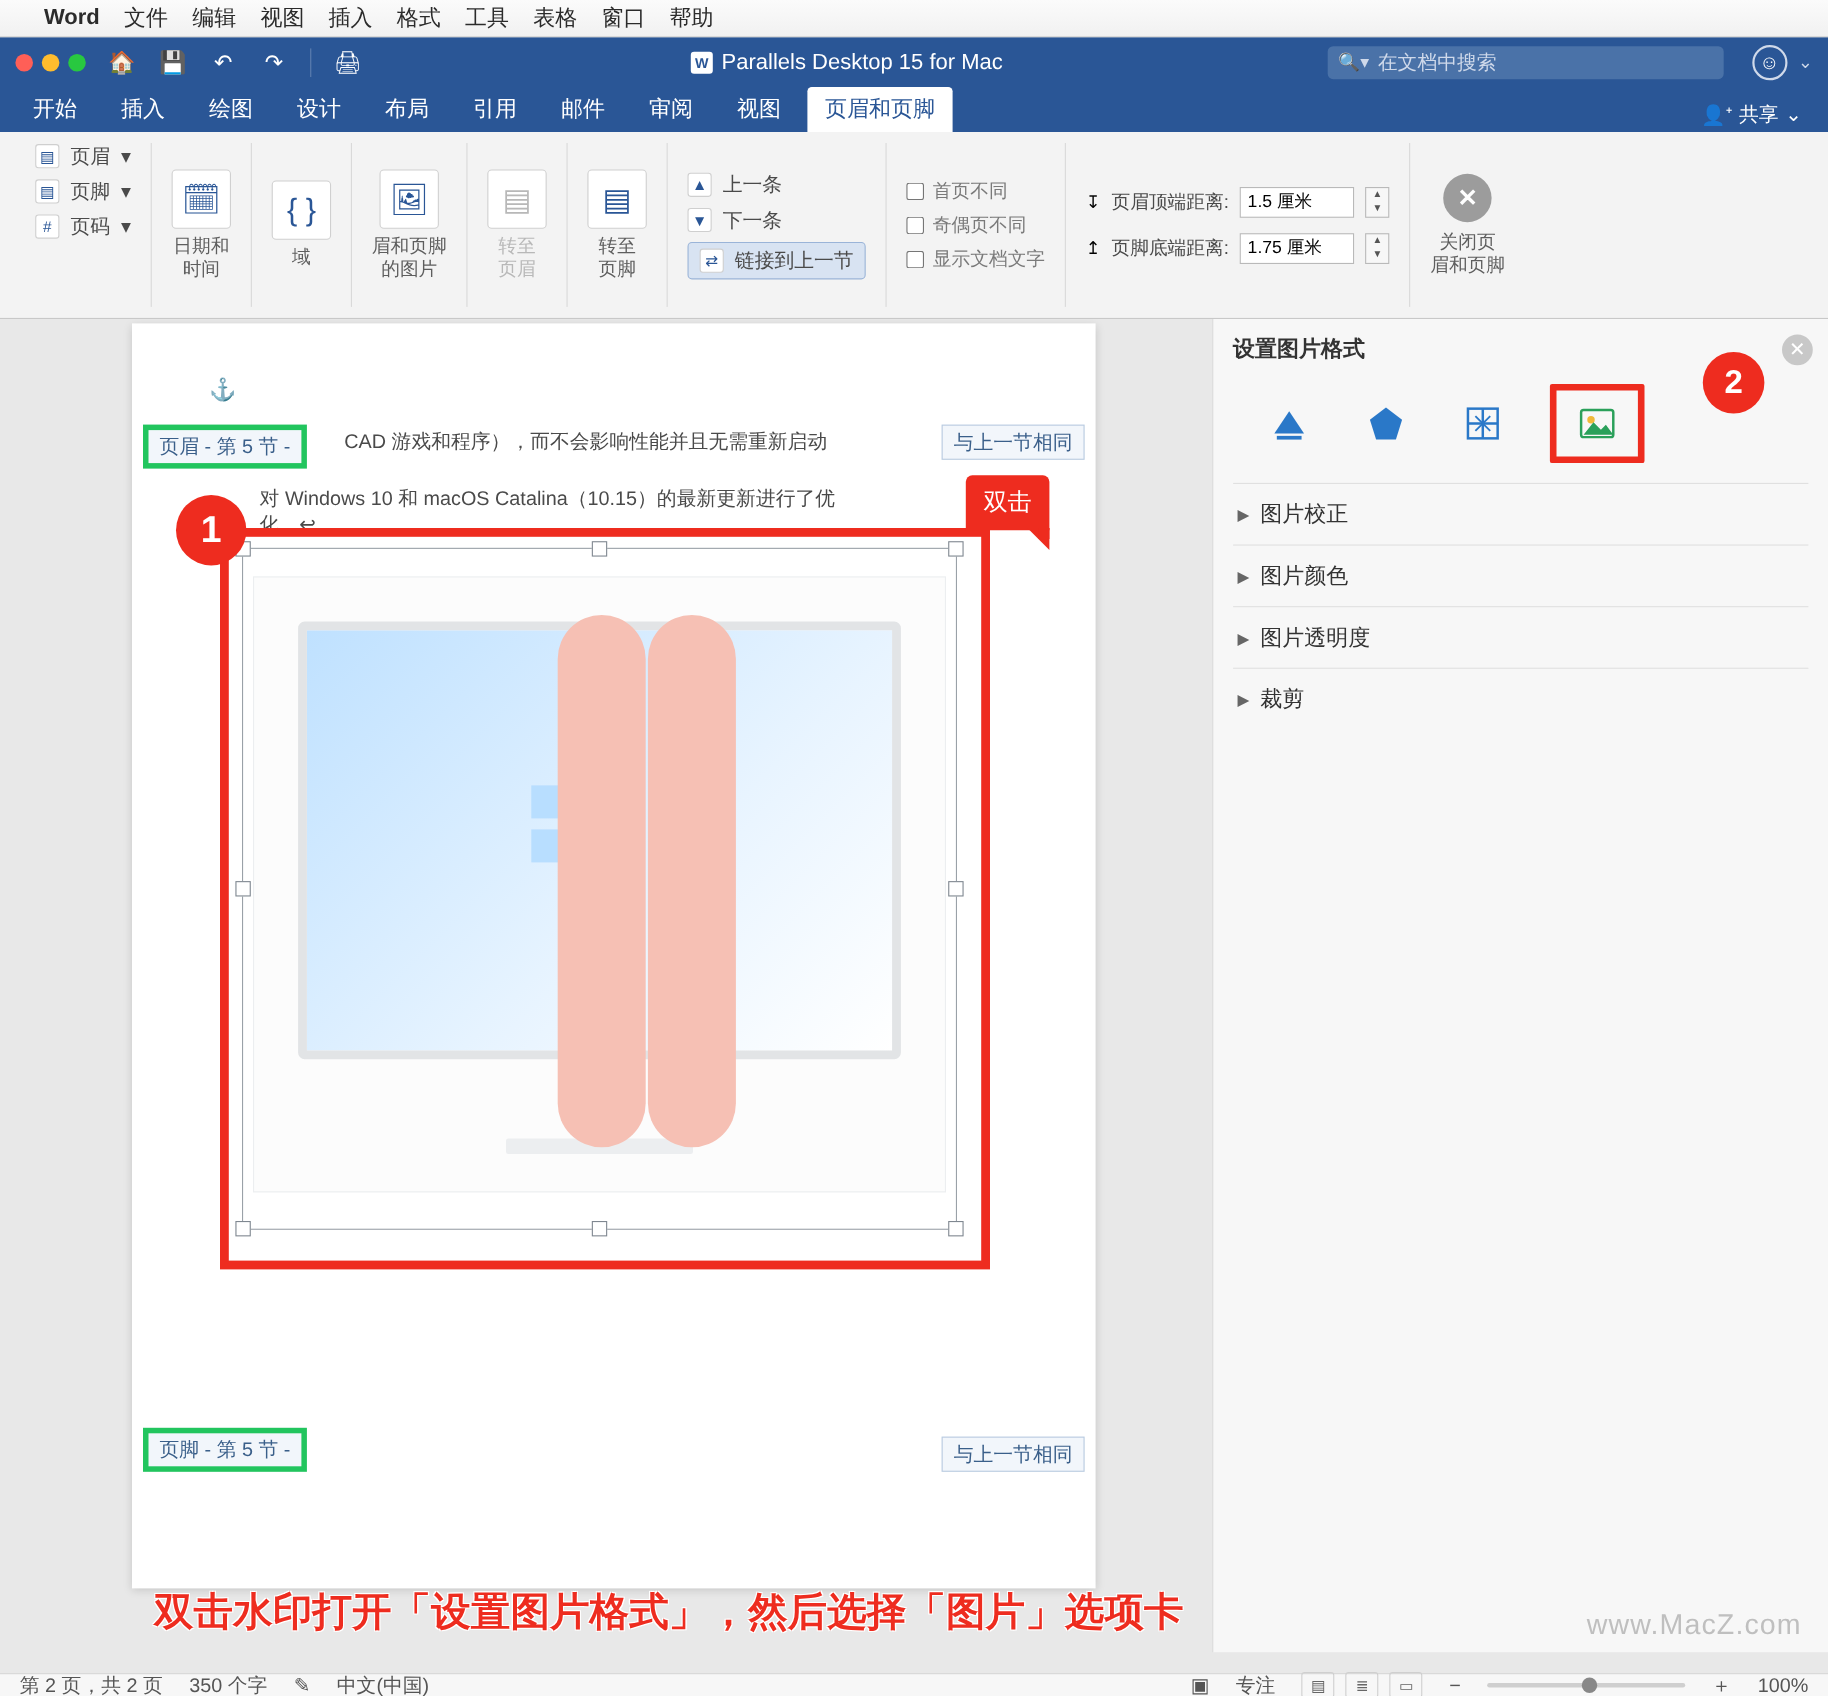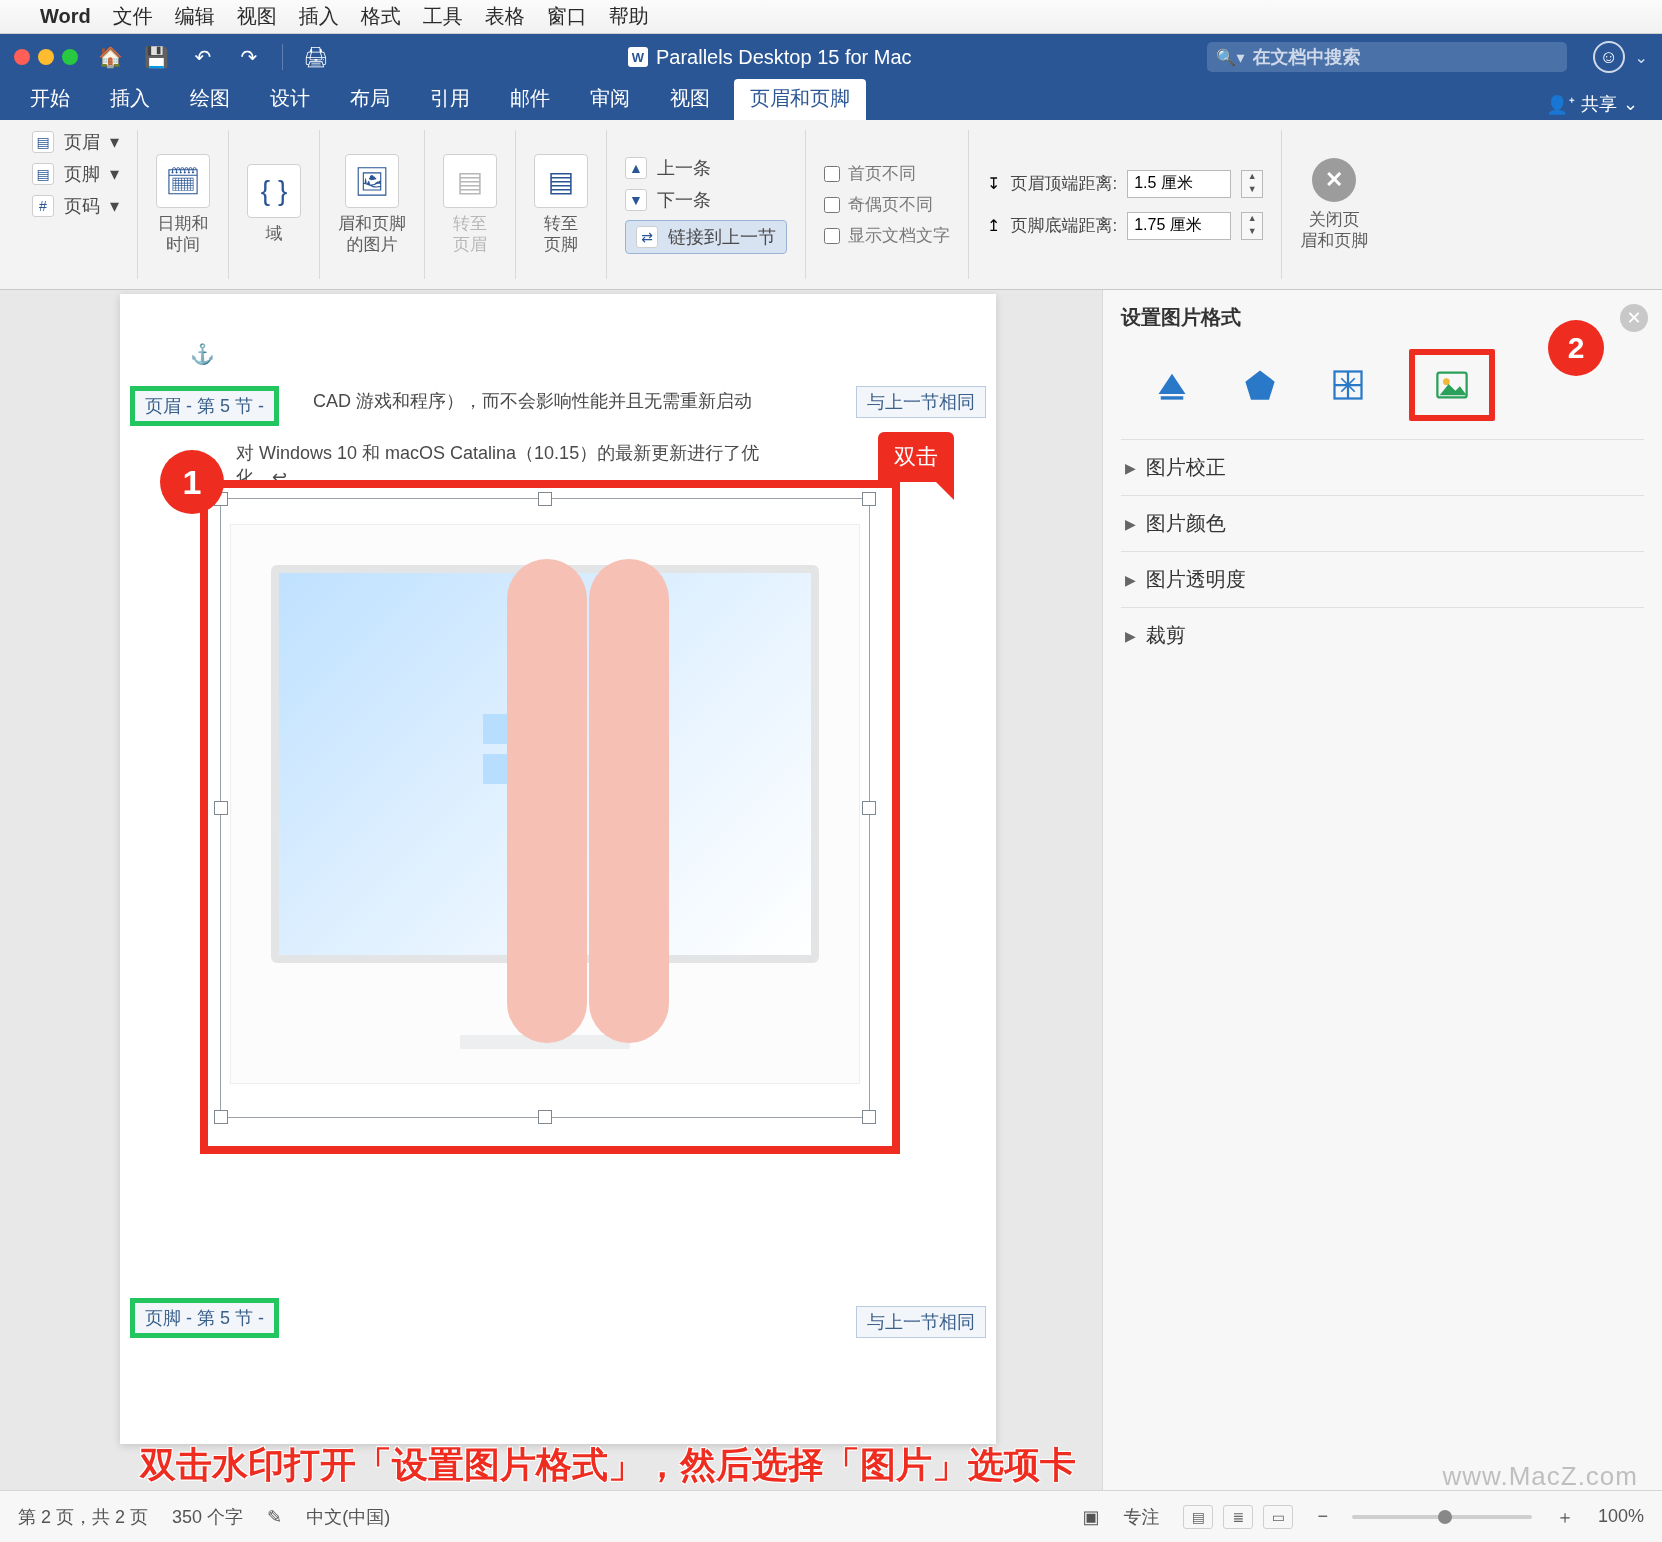--- a/index.html
+++ b/index.html
@@ -13,21 +13,21 @@
   
   .titlebar { height: 46px; background:#2a5696; display:flex; align-items:center; color:#fff; padding:0 14px; gap:12px;}
   .traffic { display:flex; gap:8px; margin-right:4px;}
   .traffic span { width:16px; height:16px; border-radius:50%; display:inline-block;}
   .tl-red{background:#ff5f57;} .tl-yellow{background:#febc2e;} .tl-green{background:#28c840;}
   .titlebar .tbtn{ width:34px; height:30px; display:flex; align-items:center; justify-content:center; color:#fff; font-size:20px; border-radius:4px;}
   .titlebar .sep{ width:1px; height:26px; background:rgba(255,255,255,0.25); margin:0 4px;}
   .titlebar .title { flex:0 0 auto; margin:0 auto; font-size:20px; display:flex; align-items:center; gap:8px;}
   .titlebar .title .doc-icon{ width:20px;height:20px; background:#fff; color:#2a5696; border-radius:3px; display:flex;align-items:center;justify-content:center; font-size:13px; font-weight:700;}
   .titlebar .search { flex:0 0 360px; height:30px; background:#4a72a8; border-radius:5px; display:flex; align-items:center; gap:8px; padding:0 10px; color:#cfd9ea;}
-  .titlebar .search input{ flex:1; background:transparent; border:none; outline:none; color:#ffffff; font-size:18px;font-weight:bold;}
+  .titlebar .search input{ flex:1; background:transparent; border:none; outline:none; color:#ffffff; font-size:18px;}
   .titlebar .search input::placeholder{color:#cfd9ea;}
   .titlebar .right{ display:flex; align-items:center; gap:10px; margin-left:14px;}
   .titlebar .smiley{ width:32px; height:32px; border:2px solid #cfd9ea; border-radius:50%; display:flex; align-items:center; justify-content:center; font-size:18px;}
 
   
   .ribbon-tabs{ height:40px; background:#2a5696; display:flex; align-items:flex-end; justify-content:space-between; padding:0 14px;}
   .tabs-left{display:flex; gap:8px; align-items:flex-end;}
   .rtab{ color:#fff; font-size:20px; padding:6px 16px 8px; cursor:pointer; border-top-left-radius:4px; border-top-right-radius:4px;}
   .rtab.active-context{ background:#fff; color:#2a5696; }
   .share-btn{ color:#fff; font-size:18px; padding:4px 10px; display:flex; align-items:center; gap:6px;}
@@ -89,21 +89,21 @@
   .fmt-tabs{ display:flex; gap:34px; align-items:center; margin:8px 0 18px 24px;}
   .ft{ width:54px;height:48px; display:flex; align-items:center; justify-content:center;}
   .ft svg{width:36px;height:36px;}
   .ft.selected{ position:relative;}
   .ft-wrap-selected{ border:6px solid #ee2c1f; padding:6px 10px; border-radius:2px;}
   .acc{ border-top:1px solid #e0e0e0; padding:14px 4px; font-size:20px; color:#333; display:flex; align-items:center; gap:10px; cursor:pointer;}
   .acc .tri{ font-size:14px; color:#666;}
   .watermark-site{ position:absolute; right:24px; bottom:10px; color:#bfbfbf; font-size:26px; letter-spacing:1px;}
 
   
-  .statusbar{ position:absolute; left:0; right:0; bottom:0; height:52px; background:#f7f7f7; border-top:1px solid #d6d6d6; display:flex; align-items:center; justify-content:space-between; padding:0 18px; font-size:18px; color:#555;}
+  .statusbar{ position:absolute; left:0; right:0; bottom:0; height:21px; background:#f7f7f7; border-top:1px solid #d6d6d6; display:flex; align-items:center; justify-content:space-between; padding:0 18px; font-size:18px; color:#555;}
   .statusbar .seg{ display:flex; align-items:center; gap:24px;}
   .viewbtns{ display:flex; gap:10px; align-items:center;}
   .vb{ width:30px;height:24px; border:1px solid #cfcfcf; border-radius:3px; display:flex;align-items:center;justify-content:center; font-size:14px; color:#666;}
   .zoom-track{ width:180px; height:4px; background:#cfcfcf; position:relative; border-radius:2px;}
   .zoom-track .thumb{ position:absolute; top:-5px; left:48%; width:14px;height:14px; background:#888; border-radius:50%;}
 </style>
 </head>
 <body>
 
 <div class="mac-menubar">

